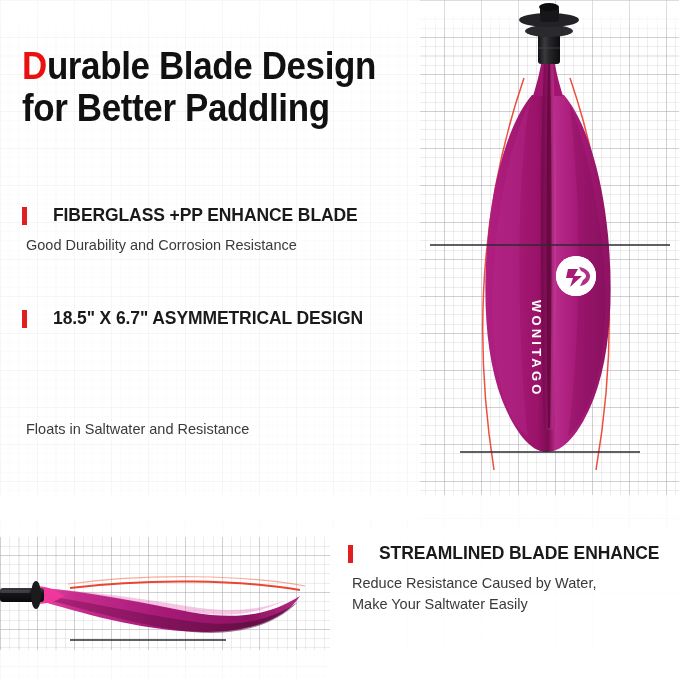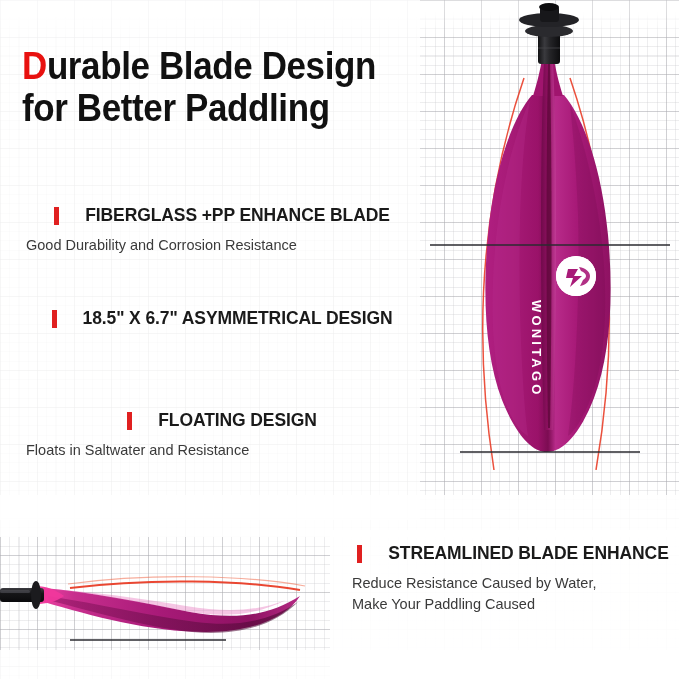--- a/index.html
+++ b/index.html
@@ -99,21 +99,20 @@
   
   .feature {
     position: absolute;
     left: 22px;
     width: 400px;
   }
   .feature-head {
     display: flex;
     align-items: center;
     gap: 26px;
-    justify-content: center;
   }
   .bullet {
     display: block;
     width: 5px;
     height: 18px;
     background: #E02020;
     flex: 0 0 auto;
   }
   .feature-title {
     font-size: 17.5px;
@@ -287,34 +286,30 @@
   </div>
 
   <div class="feature" id="feature-1">
     <div class="feature-head">
       <span class="bullet"></span>
       <span class="feature-title">18.5" X 6.7" ASYMMETRICAL DESIGN</span>
     </div>
   </div>
 
   <div class="feature" id="feature-2">
-    <div class="feature-head">
-      <span class="bullet"></span>
-      <span class="feature-title">FLOATING DESIGN</span>
-    </div>
     <div class="feature-desc">Floats in Saltwater and Resistance</div>
   </div>
 
   <div class="feature" id="feature-3">
     <div class="feature-head">
       <span class="bullet"></span>
       <span class="feature-title">STREAMLINED BLADE ENHANCE</span>
     </div>
     <div class="feature-desc">Reduce Resistance Caused by Water,
-Make Your Paddling Caused</div>
+Make Your Saltwater Easily</div>
   </div>
 
   <div class="paddle-profile">
     <svg width="345" height="120" viewBox="0 0 345 120">
       <defs>
         <linearGradient id="profGrad" x1="0" y1="0" x2="1" y2="0">
           <stop offset="0%" stop-color="#E8409F"></stop>
           <stop offset="12%" stop-color="#C72E8D"></stop>
           <stop offset="45%" stop-color="#A81A78"></stop>
           <stop offset="80%" stop-color="#8E1262"></stop>

